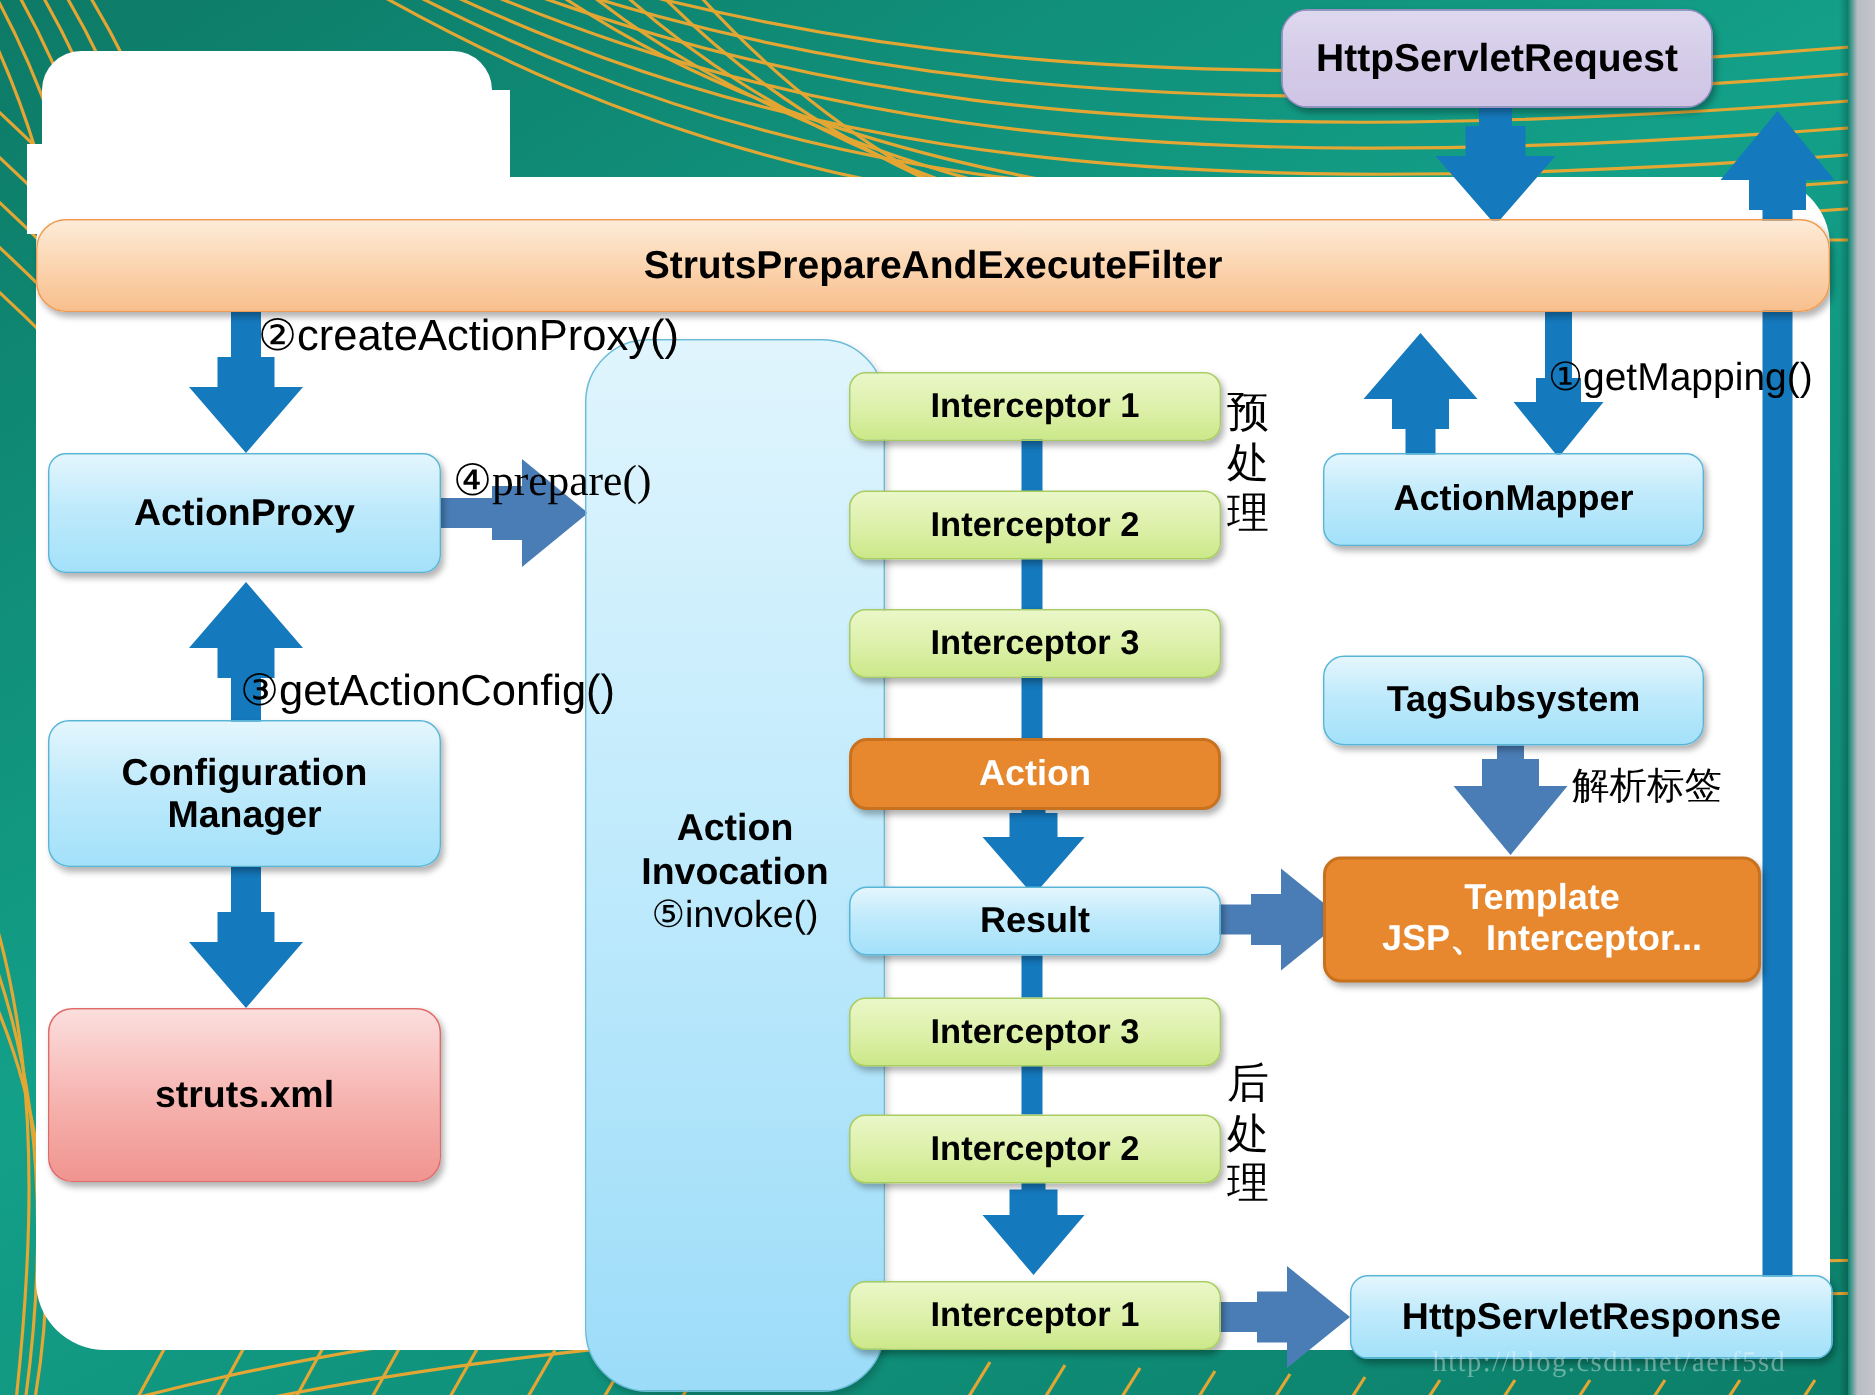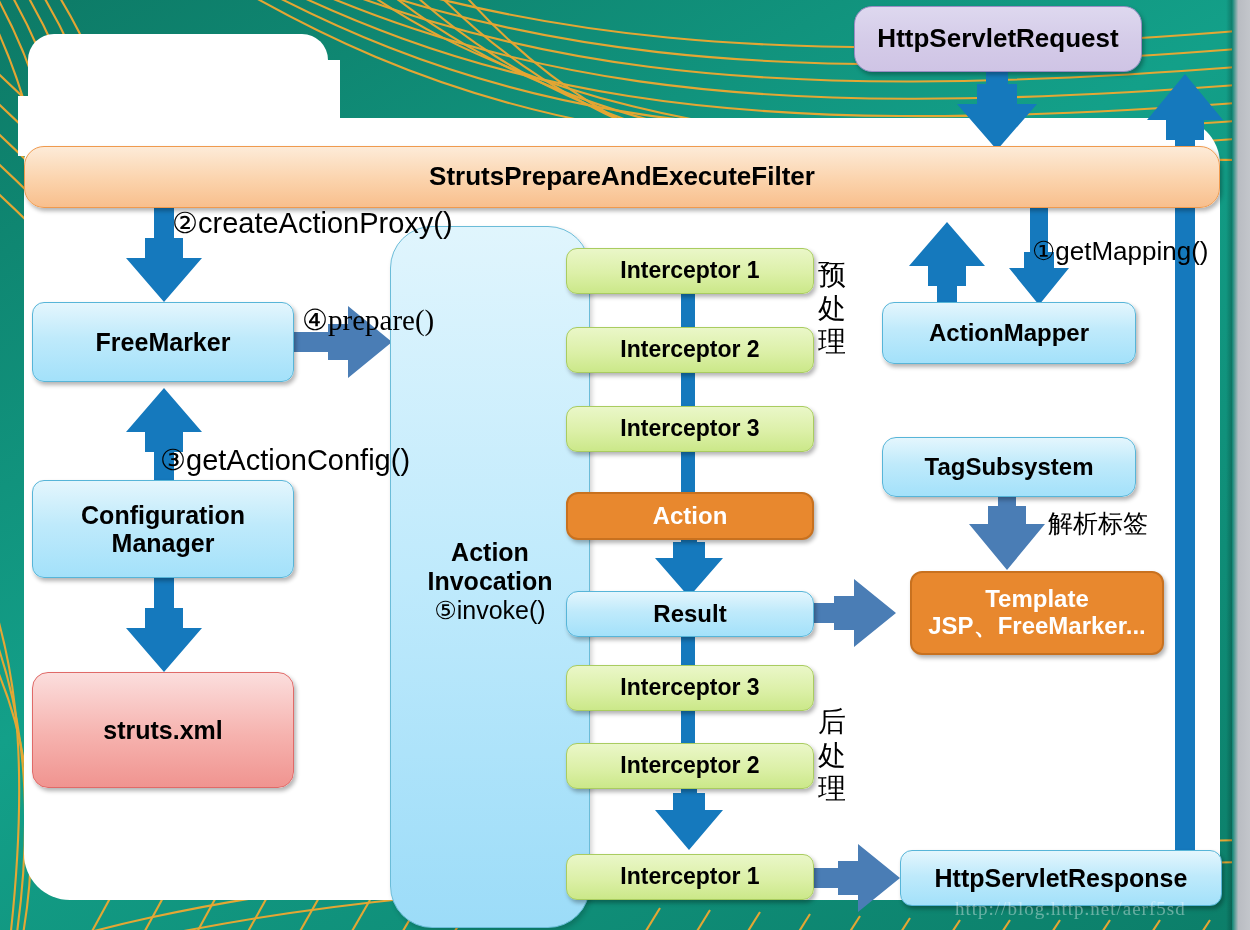--- a/index.html
+++ b/index.html
@@ -244,24 +244,24 @@
   </div>
 
   <div id="ai-container"></div>
   <div id="ai-label">
     <span>Action</span><br>
     <span>Invocation</span>
     <span class="inv">⑤invoke()</span>
   </div>
 
   <div class="node blue" style="left:32px;top:302px;width:262px;height:80px;font-size:25px;">
-    <span>FreeMarker</span>
-  </div>
-
-  <div class="node blue" style="left:32px;top:480px;width:262px;height:98px;font-size:25px;">
+    <span>ActionProxy</span>
+  </div>
+
+  <div class="node blue" style="left:32px;top:480px;width:262px;height:98px;font-size:25px;border-radius:14px;">
     <span class="lines">
       <span>Configuration</span><br>
       <span>Manager</span>
     </span>
   </div>
 
   <div class="node pink" style="left:32px;top:672px;width:262px;height:116px;font-size:25px;">
     <span>struts.xml</span>
   </div>
 
@@ -290,37 +290,37 @@
   <div class="node green" style="left:566px;top:854px;width:248px;height:46px;font-size:23px;">
     <span>Interceptor 1</span>
   </div>
 
   <div class="node blue" style="left:882px;top:302px;width:254px;height:62px;font-size:24px;">
     <span>ActionMapper</span>
   </div>
   <div class="node blue" style="left:882px;top:437px;width:254px;height:60px;font-size:24px;border-radius:14px;">
     <span>TagSubsystem</span>
   </div>
-  <div class="node orange-solid" style="left:882px;top:571px;width:254px;height:84px;font-size:24px;margin-left:28px;">
+  <div class="node orange-solid" style="left:882px;top:571px;width:292px;height:84px;font-size:24px;">
     <span class="lines">
       <span>Template</span><br>
-      <span>JSP、FreeMarker...</span>
+      <span>JSP、Interceptor...</span>
     </span>
   </div>
   <div class="node blue" style="left:900px;top:850px;width:322px;height:56px;font-size:25px;">
     <span>HttpServletResponse</span>
   </div>
 
   <div class="lbl" style="left:1032px;top:236px;font-size:26px;">①getMapping()</div>
   <div class="lbl" style="left:172px;top:206px;font-size:29px;">②createActionProxy()</div>
   <div class="lbl" style="left:160px;top:443px;font-size:29px;">③getActionConfig()</div>
   <div class="lbl" style="left:302px;top:303px;font-size:29px;font-family:Liberation Serif, serif;">④prepare()</div>
   <div class="lbl" style="left:1048px;top:507px;font-size:25px;">解析标签</div>
 
   <div class="vlbl" style="left:818px;top:258px;width:40px;font-size:28px;">
     <span style="display:block;width:28px;word-break:break-all;">预处理</span>
   </div>
   <div class="vlbl" style="left:818px;top:705px;width:40px;font-size:28px;">
     <span style="display:block;width:28px;word-break:break-all;">后处理</span>
   </div>
 
-  <div id="watermark">http://blog.http.net/aerf5sd</div>
+  <div id="watermark">http://blog.csdn.net/aerf5sd</div>
 </div>
 
 </body></html>

